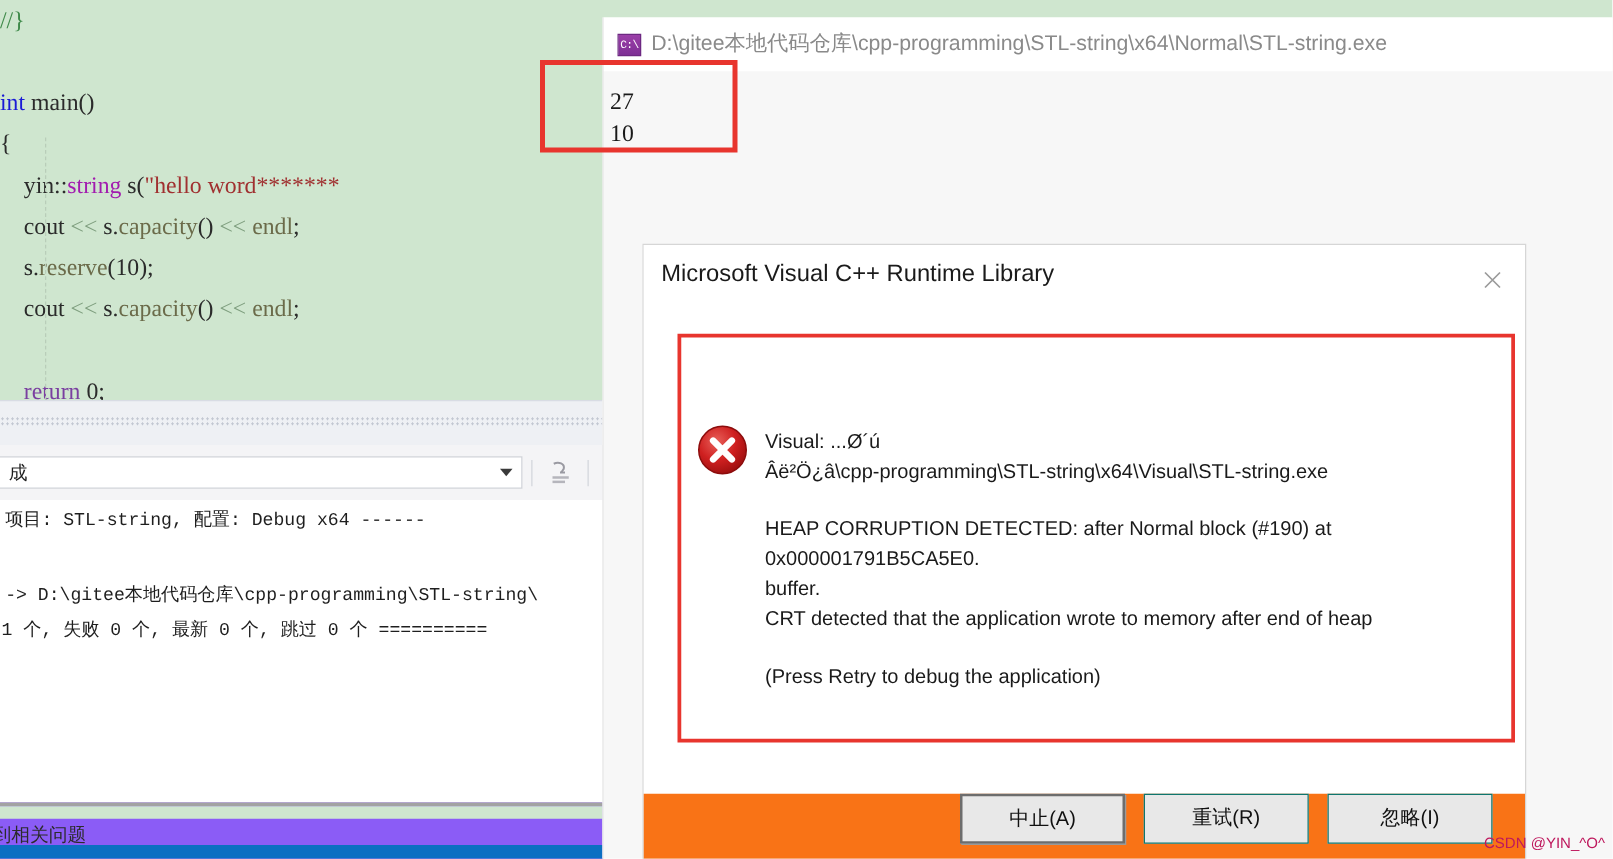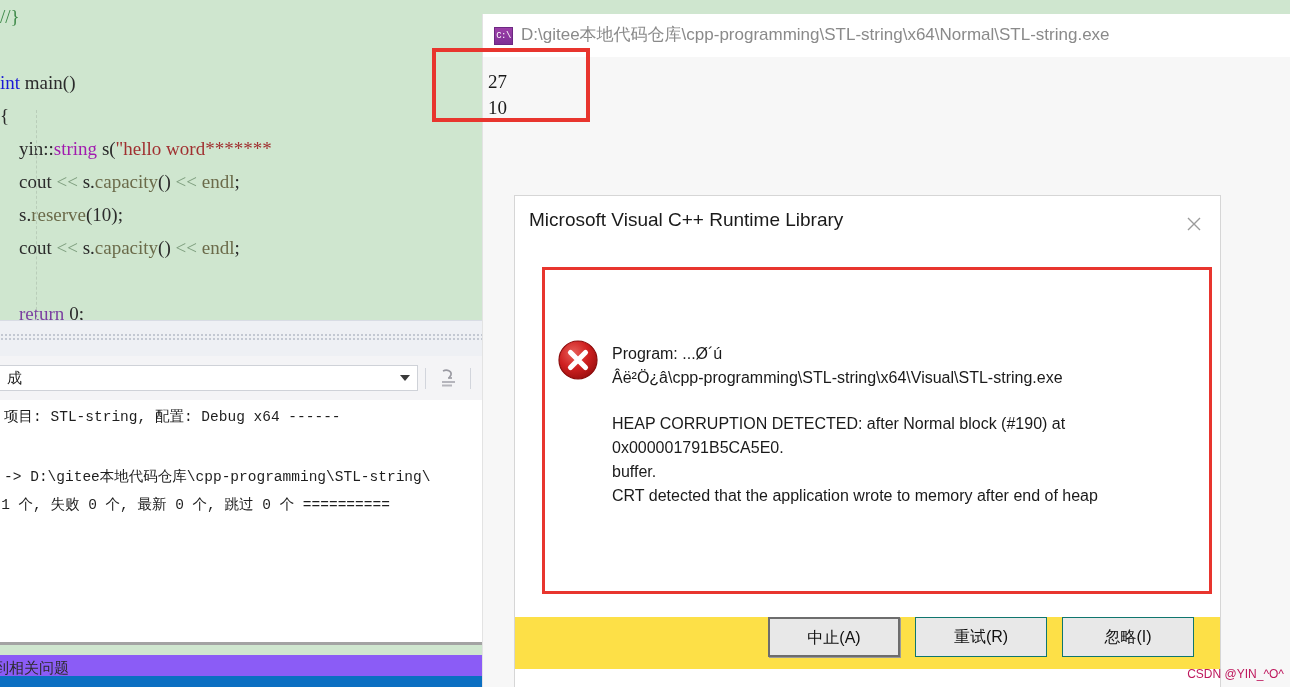--- a/index.html
+++ b/index.html
@@ -283,23 +283,23 @@
     line-height: 24px;
     color: #1a1a1a;
     font-family: "Liberation Sans", sans-serif;
   }
   .dlg-msg-block { margin: 0 0 22px 0; }
   .dlg-msg-block.tight { margin-bottom: 0; }
   .dlg-msg-line { white-space: pre-wrap; }
 
   .dlg-buttons {
     position: absolute;
-    left: 0; top: 421px;
+    left: 0; top: 439px;
     width: 705px; height: 52px;
-    background: #fde047;
+    background: #f97316;
   }
   .dlg-btn {
     position: absolute;
     top: 0;
     width: 132px; height: 40px;
     background: #e8e8e8;
     border: 1px solid #0f766e;
     box-sizing: border-box;
     font-family: "Liberation Sans", sans-serif;
     font-size: 16px;
@@ -402,29 +402,32 @@
               <stop offset="100%" stop-color="#9d0f0f"></stop>
             </radialGradient>
           </defs>
           <circle cx="21" cy="21" r="19" fill="url(#errg)" stroke="#8c0c0c" stroke-width="1.2"></circle>
           <path d="M13.5 13.5 L28.5 28.5 M28.5 13.5 L13.5 28.5" stroke="#ffffff" stroke-width="5.2" stroke-linecap="round"></path>
         </svg>
       </span>
 
       <div class="dlg-msg">
         <div class="dlg-msg-block">
-          <div class="dlg-msg-line">Program: ...Ø´ú</div>
+          <div class="dlg-msg-line">Visual: ...Ø´ú</div>
           <div class="dlg-msg-line">Âë²Ö¿â\cpp-programming\STL-string\x64\Visual\STL-string.exe</div>
         </div>
         <div class="dlg-msg-block">
           <div class="dlg-msg-line">HEAP CORRUPTION DETECTED: after Normal block (#190) at</div>
           <div class="dlg-msg-line">0x000001791B5CA5E0.</div>
           <div class="dlg-msg-line">buffer.</div>
           <div class="dlg-msg-line">CRT detected that the application wrote to memory after end of heap</div>
         </div>
+        <div class="dlg-msg-block tight">
+          <div class="dlg-msg-line">(Press Retry to debug the application)</div>
+        </div>
       </div>
     </div>
 
     <div class="dlg-buttons" id="dlg-buttons">
         <div class="dlg-btn default">中止(A)</div>
         <div class="dlg-btn">重试(R)</div>
         <div class="dlg-btn">忽略(I)</div>
       </div>
   </div>
 

